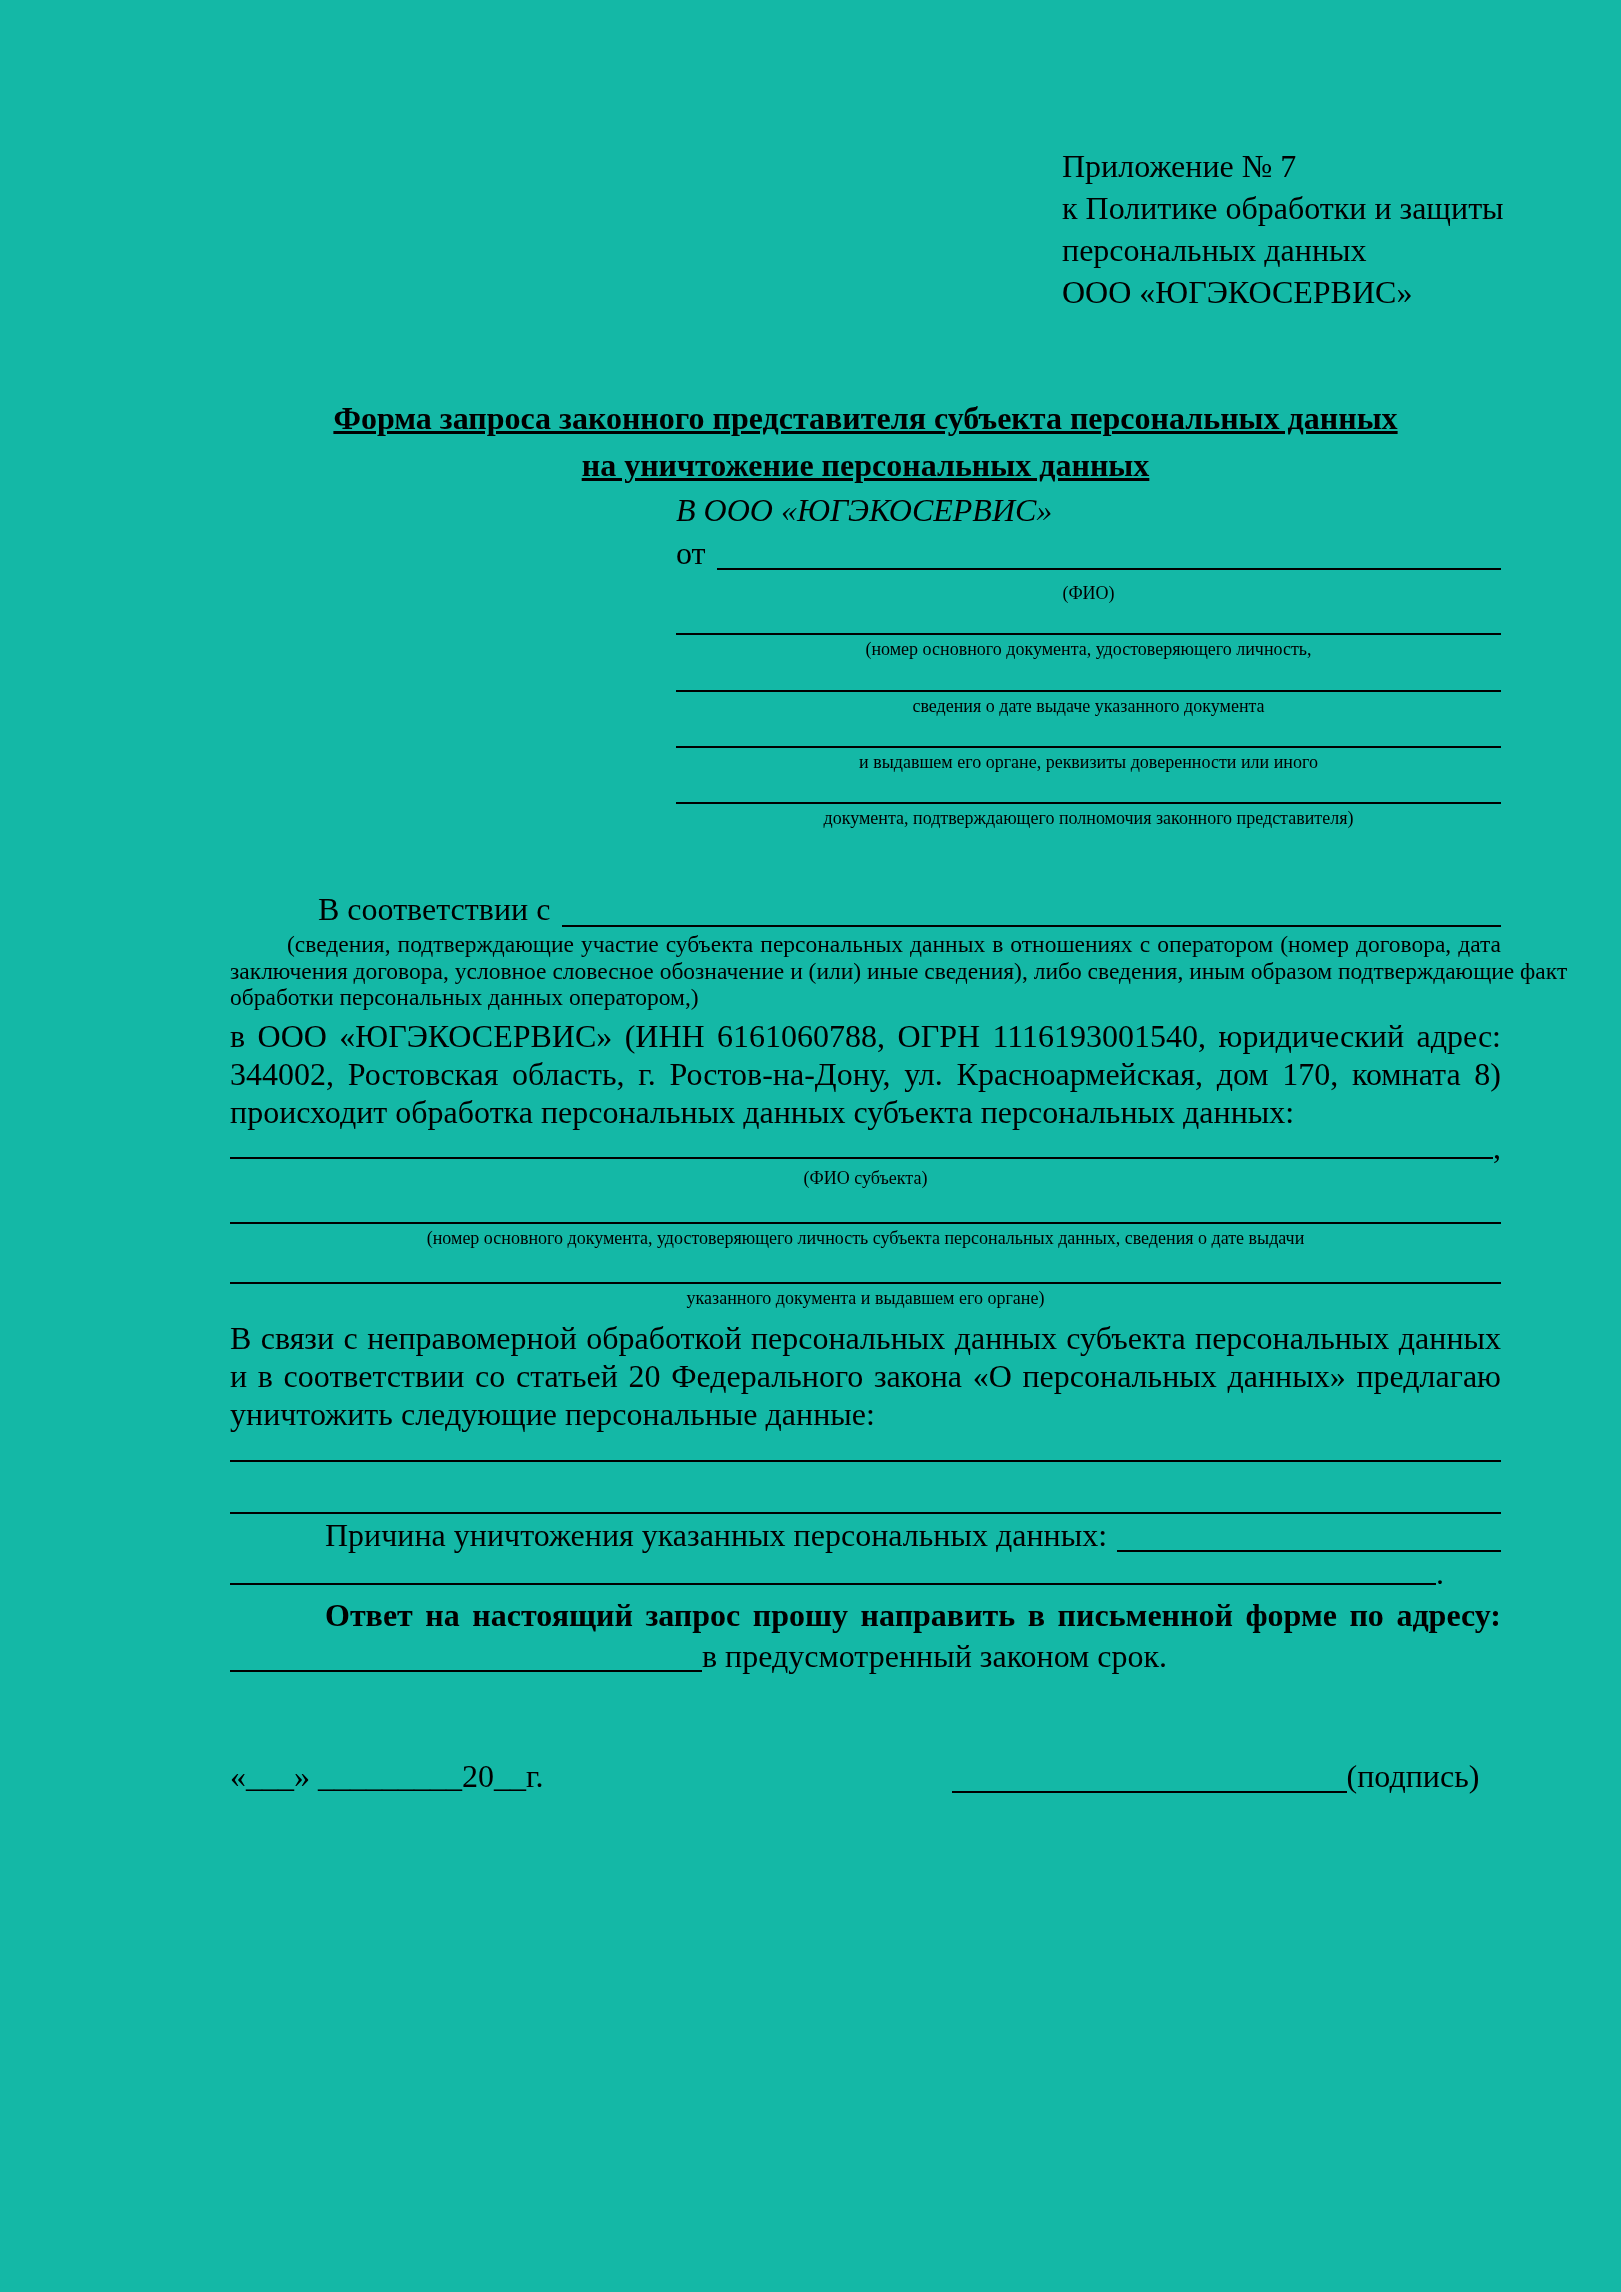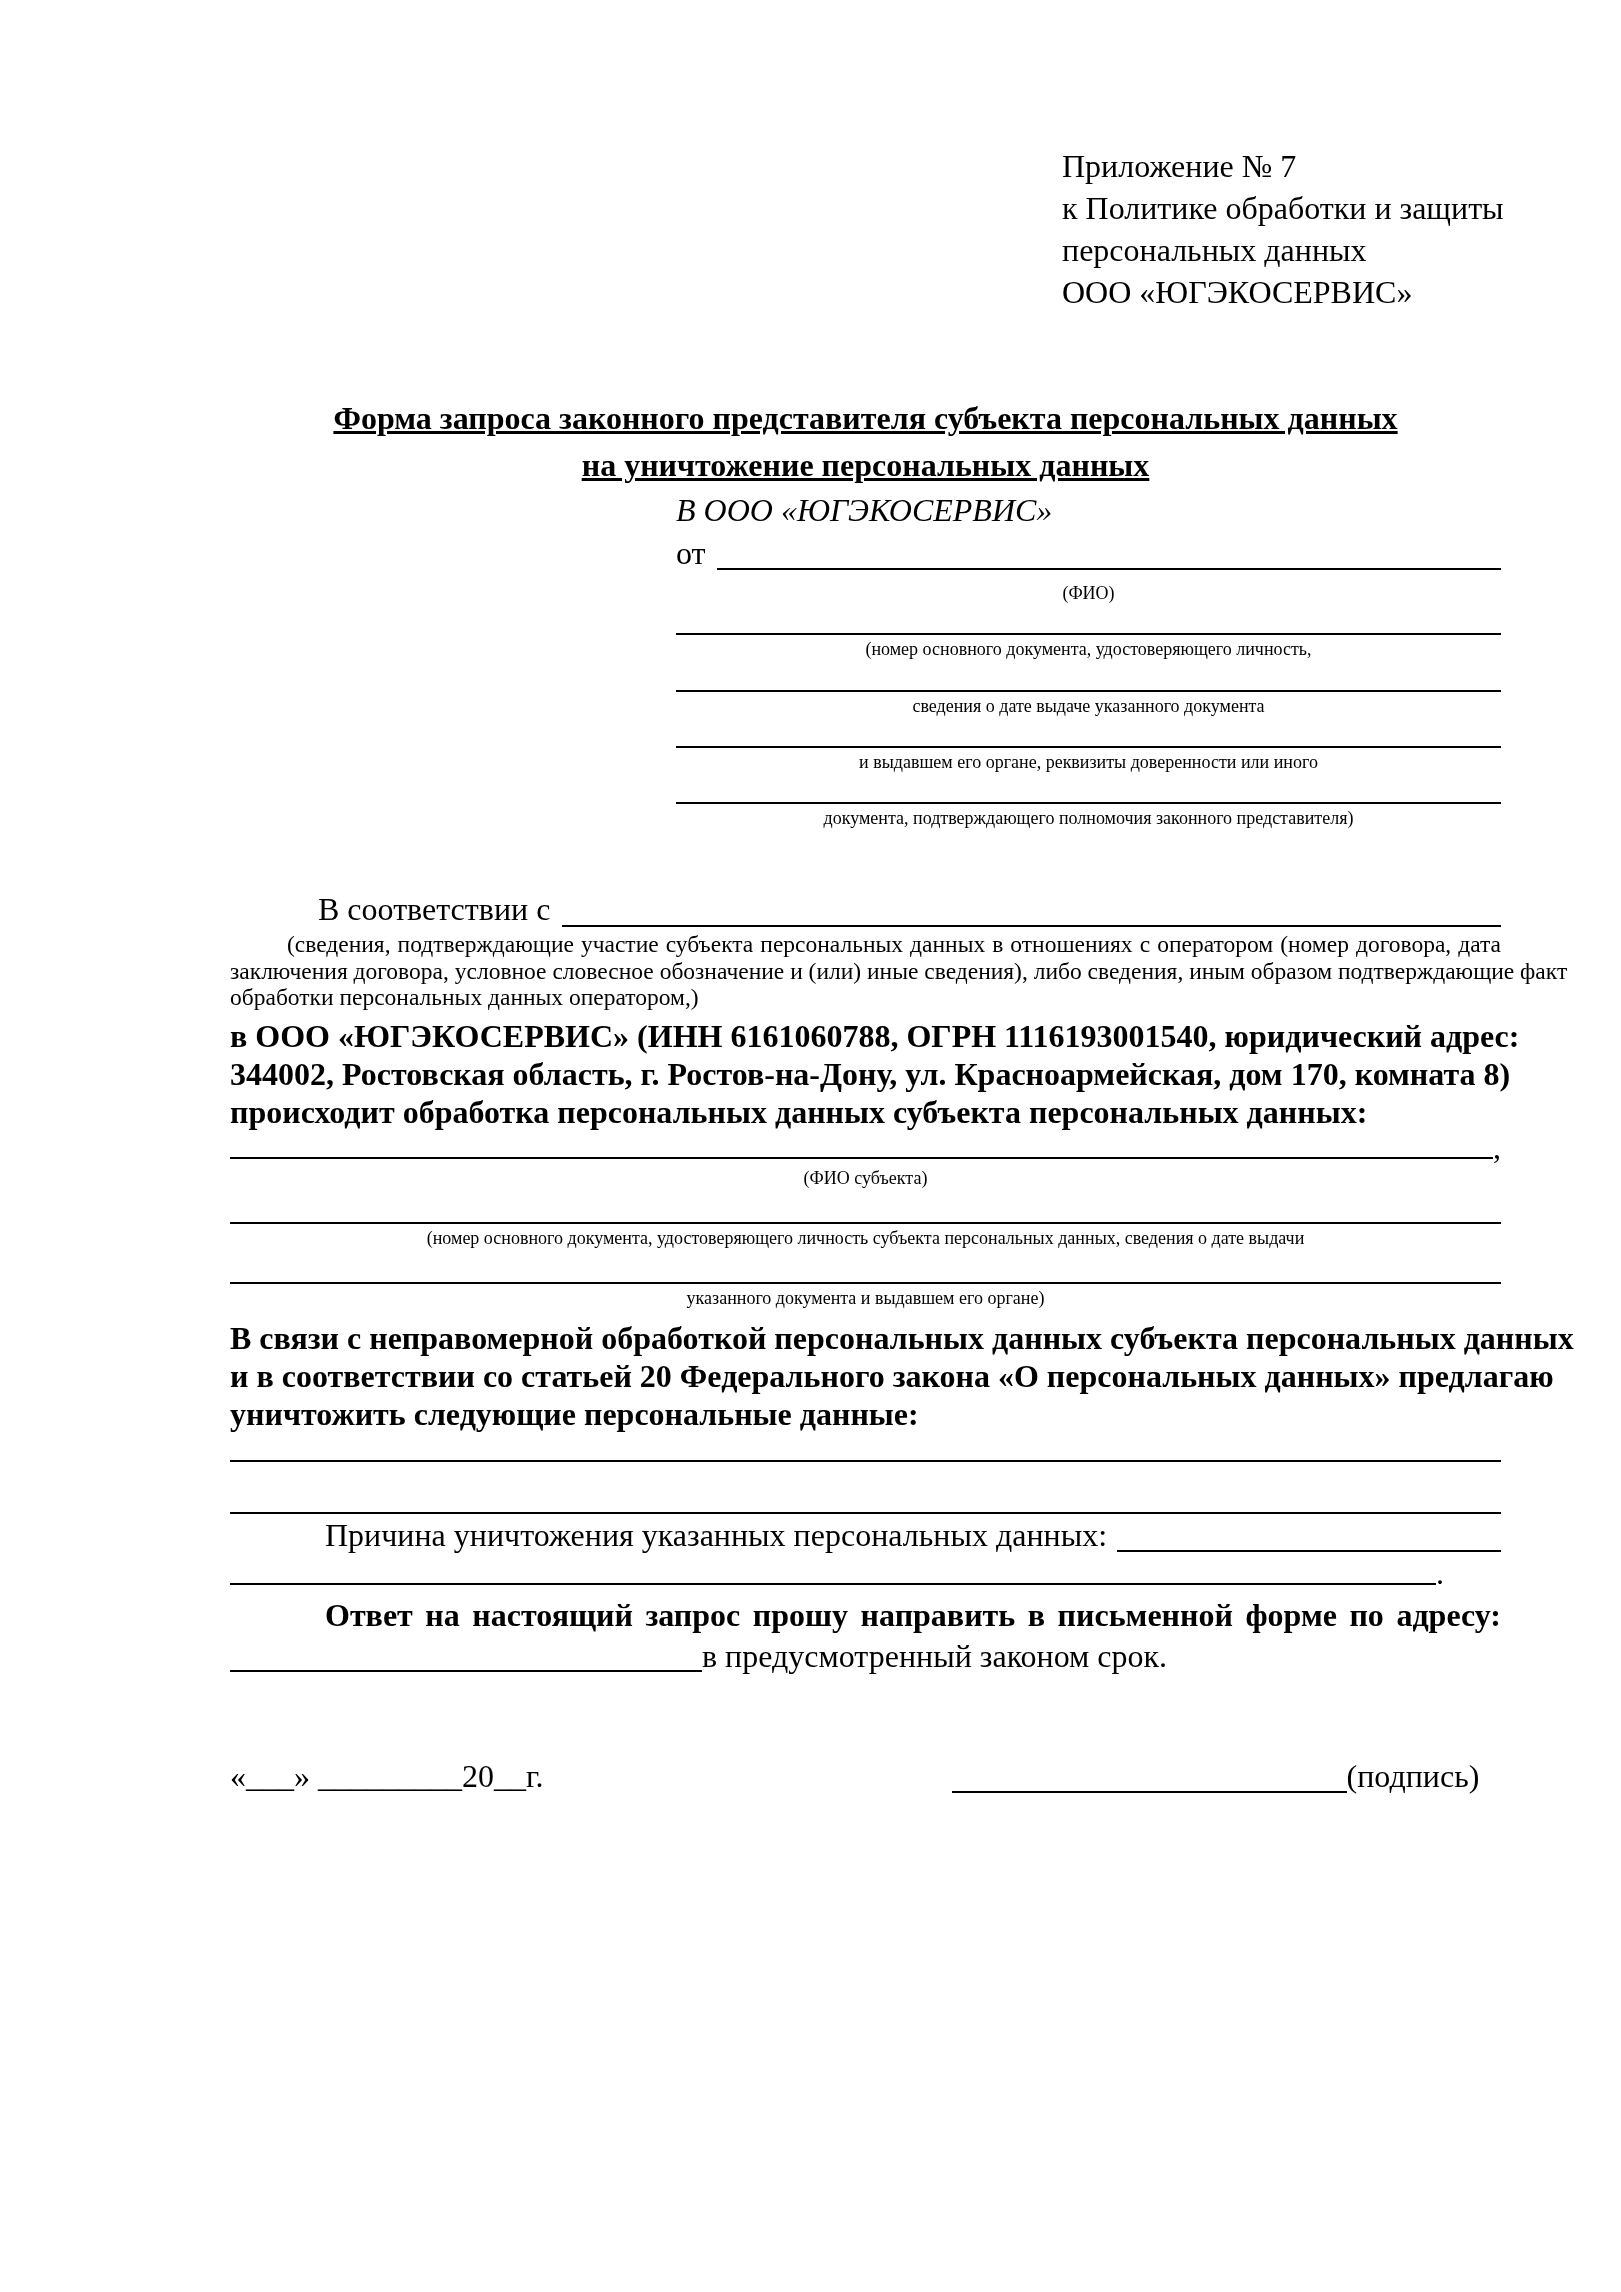--- a/index.html
+++ b/index.html
@@ -1,21 +1,21 @@
 <!DOCTYPE html>
 <html lang="ru"><head>
 <meta charset="utf-8">
 <style>
   * { margin:0; padding:0; box-sizing:border-box; }
   html, body { background:#e8e8e8; }
   .page {
     position:relative;
     width:1621px; height:2293px;
     margin:0 auto;
-    background:#ffffff;
+    background:#14b8a6;
     color:#000000;
     font-family:"Liberation Serif","DejaVu Serif",serif;
     font-size:32px;
     padding:145px 120px 0 230px;
     overflow:hidden;
   }
   .nowrap { white-space:nowrap; }
 
   
   .appendix { width:439px; margin-left:auto; line-height:42px; white-space:nowrap; }
@@ -38,21 +38,21 @@
   .fio-label { margin-top:3.9px; }
   .uline  { height:27.4px; border-bottom:2.9px solid #000; }
 
   .accordance-row { margin-top:55px; line-height:43px; height:43px; padding-left:88px; }
 
   .note-line { font-size:23.5px; line-height:26.5px; }
   .indent-sm { text-indent:57px; }
   .indent-lg { text-indent:95px; }
   .stretch { white-space:nowrap; text-align:justify; text-align-last:justify; }
 
-  .bline { line-height:38px;font-weight:bold; }
+  .bline { line-height:38px; }
   .operator { margin-top:5.9px; }
   .demand   { margin-top:5.9px; }
 
   .subject-row { line-height:33px; height:33px; }
   .uline2 { height:31px; border-bottom:2.9px solid #000; }
 
   .uline3 { height:29px; border-bottom:2.9px solid #000; }
   .uline4 { height:52px; border-bottom:2.9px solid #000; }
 
   .reason-row { line-height:43px; height:43px; padding-left:95px; }

